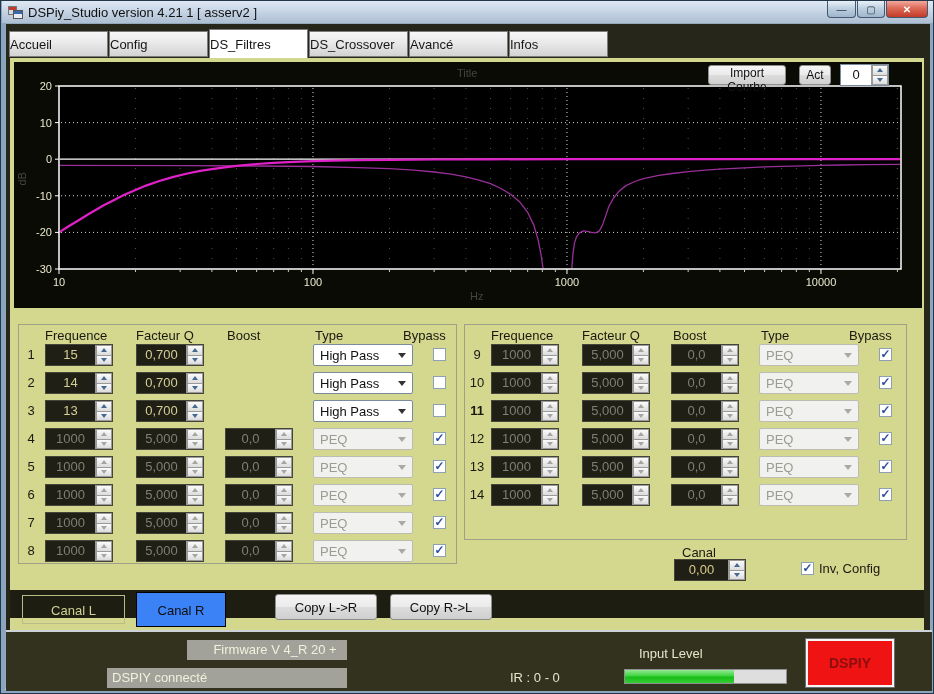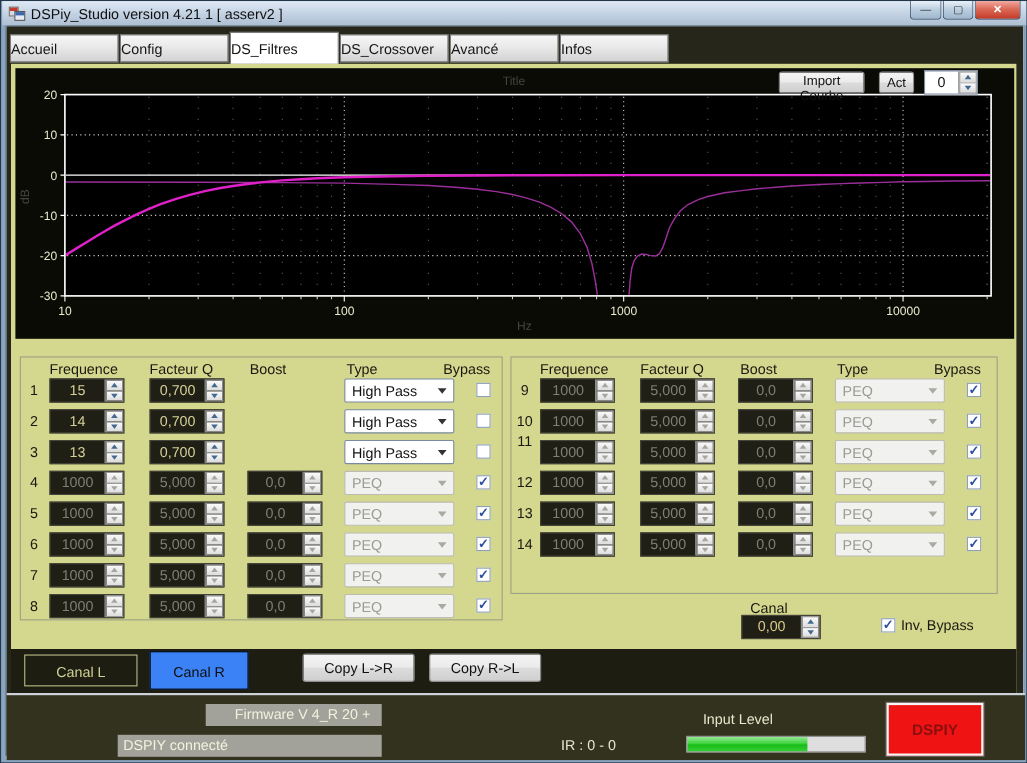--- a/index.html
+++ b/index.html
@@ -63,21 +63,21 @@
   .groupbox { position:absolute; border:1px solid #9da186; }
   .gb-left { left:8px; top:266px; width:439px; height:240px; }
   .gb-right { left:454px; top:266px; width:443px; height:216px; }
   .colhead { position:absolute; top:3px; font-size:13px; color:#191911; }
   .rownum { position:absolute; width:20px; text-align:center; font-size:13px; color:#191911; }
   
   .gain-label { position:absolute; left:672px; top:487px; font-size:13px; color:#191911; }
   .invphase { position:absolute; left:791px; top:503px; display:flex; align-items:center; font-size:13px; color:#191911; }
   .invphase .cb { position:relative; margin-right:5px; }
   
-  .canal-strip { position:absolute; left:0; top:532px; width:914px; height:40px; background:#1d1d12; }
+  .canal-strip { position:absolute; left:0; top:532px; width:914px; height:28px; background:#1d1d12; }
   .canal-tab { position:absolute; text-align:center; font-size:13px; cursor:default; }
   .canal-l { left:12px; top:5px; width:103px; height:29px; line-height:29px; color:#cfd295; border:1px solid #b9bd85; background:transparent; }
   .canal-r { left:126px; top:2px; width:90px; height:35px; line-height:35px; color:#0e0e0e; background:#3b82f6; border:1px solid #000; }
   .btn-copy { height:26px; width:102px; top:4px; font-size:13px; }
   .copy-lr { left:265px; } .copy-rl { left:380px; }
   
   .statusbar { position:absolute; left:0; top:606px; width:926px; height:61px; background:#32321f; border-top:2px solid #cdd2d8; }
   .glabel { position:absolute; background:#a2a29a; color:#f0f2dc; font-size:13px; height:20px; line-height:20px; }
   .lbl-firmware { left:181px; top:8px; width:160px; text-align:center;padding-left:16px; }
   .lbl-dspiy { left:101px; top:36px; width:240px; padding-left:5px; }
@@ -592,21 +592,21 @@
               <b class="dn">
                 <i></i>
               </b>
             </span>
           </div>
           <div class="dd off" style="left: 294px; top: 47px;">
             <span>PEQ</span>
             <span class="arr"></span>
           </div>
           <span class="cb" style="left: 414px; top: 51px;">✓</span>
-          <span class="rownum" style="left: 2px; top: 68px;">11</span>
+          <span class="rownum" style="left: 2px; top: 78px; font-weight: bold;">11</span>
           <div class="nfield off" style="left: 26px; top: 75px; width: 68px;">
             <span class="nval">1000</span>
             <span class="spin">
               <b class="up">
                 <i></i>
               </b>
               <b class="dn">
                 <i></i>
               </b>
             </span>
@@ -763,21 +763,21 @@
             <b class="up">
               <i></i>
             </b>
             <b class="dn">
               <i></i>
             </b>
           </span>
       </div>
       <span class="invphase">
         <span class="cb" id="invphase-cb">✓</span>
-        <span>Inv, Bypass</span>
+        <span>Inv, Config</span>
       </span>
       <div class="canal-strip">
         <div class="canal-tab canal-l">Canal L</div>
         <div class="canal-tab canal-r">Canal R</div>
         <button class="w7btn btn-copy copy-lr">Copy L-&gt;R</button>
         <button class="w7btn btn-copy copy-rl">Copy R-&gt;L</button>
       </div>
     </div>
     <div class="statusbar">
       <span class="glabel lbl-firmware">Firmware V 4_R 20 +</span>

